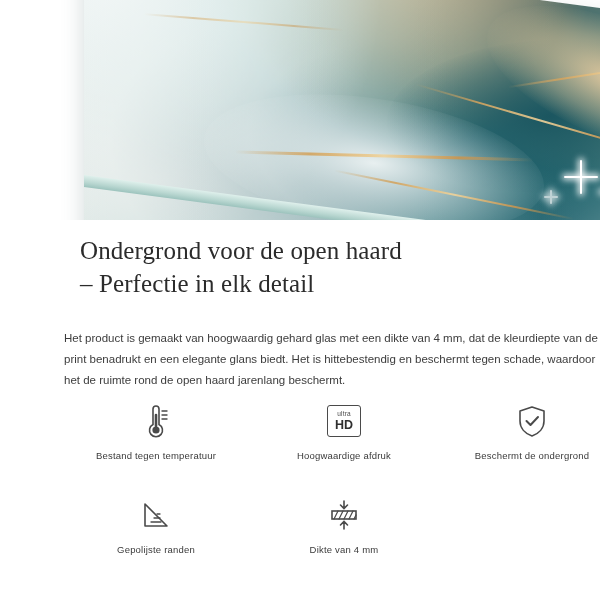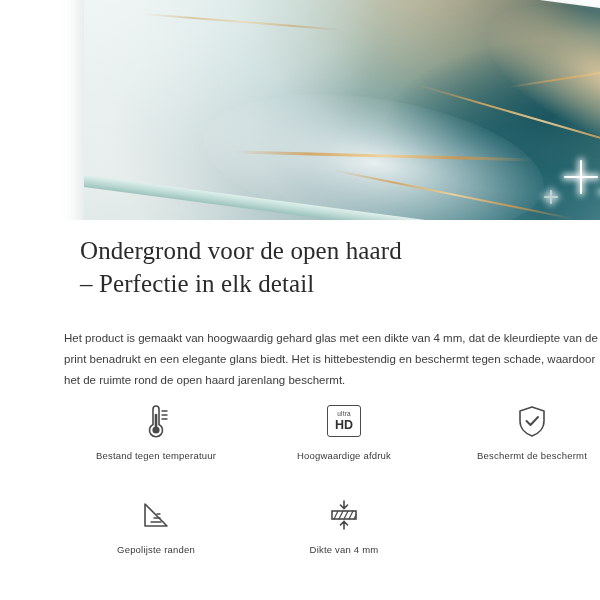--- a/index.html
+++ b/index.html
@@ -238,21 +238,21 @@
       <div class="feature-label">Hoogwaardige afdruk</div>
     </div>
 
     <div class="feature">
       <div class="feature-icon">
         <svg width="44" height="44" viewBox="0 0 44 44" fill="none" stroke="#4a4a4a" stroke-width="1.6" stroke-linejoin="round">
           <path d="M22 8l12 4v10c0 7-5 12.5-12 15-7-2.5-12-8-12-15V12l12-4z"></path>
           <path d="M16.5 22l4 4 7.5-8" stroke-width="2" stroke-linecap="round"></path>
         </svg>
       </div>
-      <div class="feature-label">Beschermt de beschermt</div>
+      <div class="feature-label">Beschermt de ondergrond</div>
     </div>
 
 
     <div class="feature">
       <div class="feature-icon">
         <svg width="44" height="44" viewBox="0 0 44 44" fill="none" stroke="#4a4a4a" stroke-width="1.6" stroke-linejoin="round" stroke-linecap="round">
           <path d="M11 33h22L11 11v22z"></path>
           <path d="M17 29h10M20 25h6M23 21h3" stroke-width="1.3"></path>
         </svg>
       </div>

